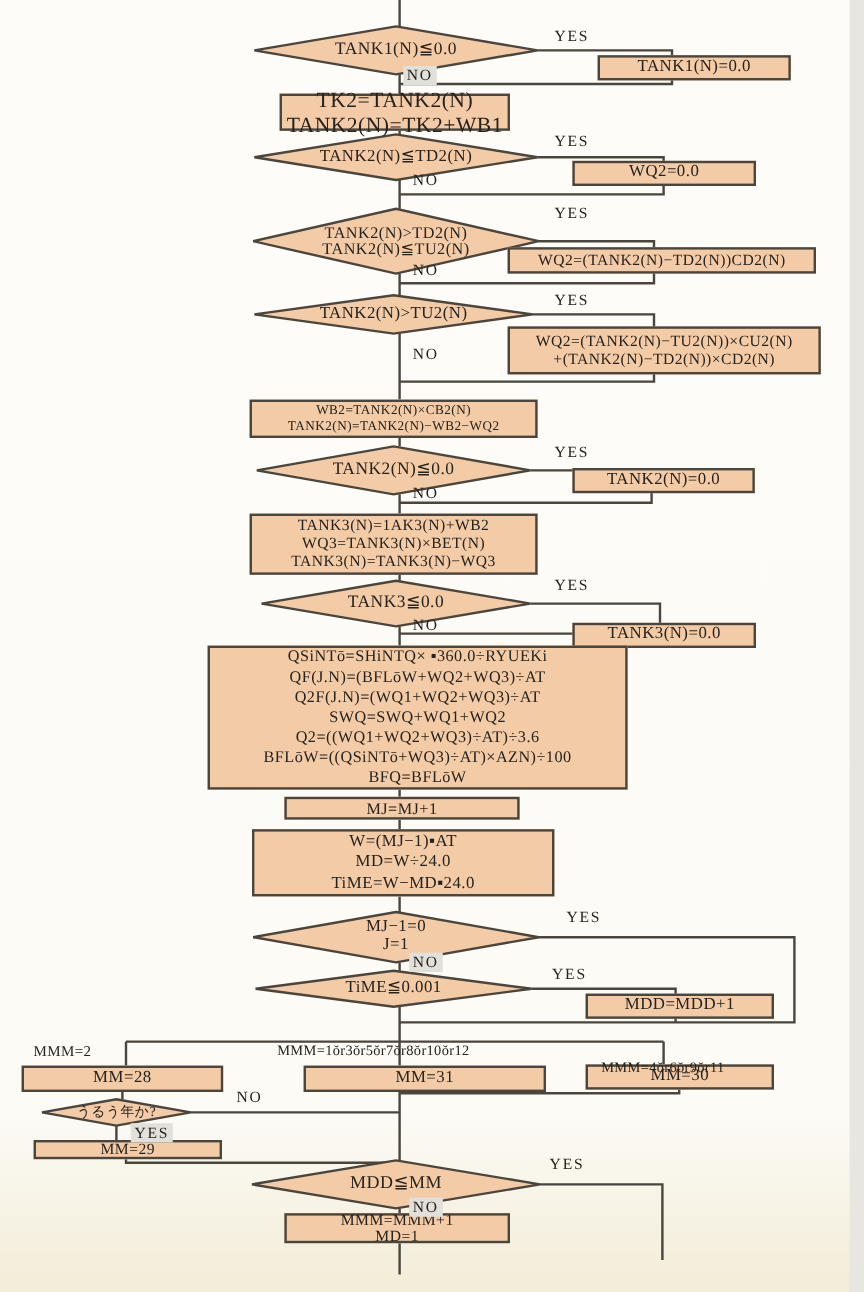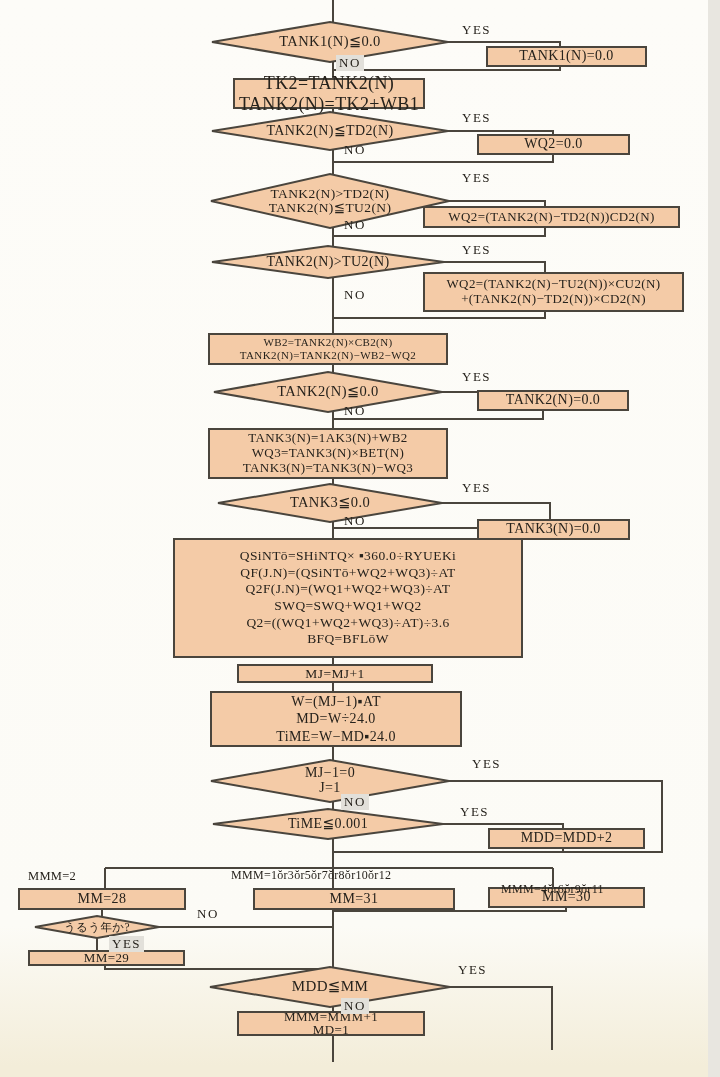--- a/index.html
+++ b/index.html
@@ -110,21 +110,21 @@
   <div class="dtext" style="left:213px;top:810px;width:230px;height:28px;font-size:14px;">
     <div>TiME≦0.001</div>
   </div>
   <div class="dtext" style="left:35px;top:917px;width:124px;height:20px;font-size:11.5px;">
     <div>うるう年か?</div>
   </div>
   <div class="dtext" style="left:210px;top:969px;width:240px;height:36px;font-size:15px;">
     <div>MDD≦MM</div>
   </div>
 
-  <div class="box" style="left:486px;top:46px;width:161px;height:21px;font-size:14px;">
+  <div class="box" style="left:498px;top:46px;width:161px;height:21px;font-size:14px;">
     <div>TANK1(N)=0.0</div>
   </div>
   <div class="box" style="left:233px;top:78px;width:192px;height:31px;font-size:18px;">
     <div>TK2=TANK2(N)</div>
     <div>TANK2(N)=TK2+WB1</div>
   </div>
   <div class="box" style="left:477px;top:134px;width:153px;height:21px;font-size:14px;">
     <div>WQ2=0.0</div>
   </div>
   <div class="box" style="left:423px;top:206px;width:257px;height:22px;font-size:13px;">
@@ -144,36 +144,37 @@
   <div class="box" style="left:208px;top:428px;width:240px;height:51px;font-size:13px;">
     <div>TANK3(N)=1AK3(N)+WB2</div>
     <div>WQ3=TANK3(N)×BET(N)</div>
     <div>TANK3(N)=TANK3(N)−WQ3</div>
   </div>
   <div class="box" style="left:477px;top:499px;width:153px;height:21px;font-size:14px;margin-top:20px;">
     <div>TANK3(N)=0.0</div>
   </div>
   <div class="box" style="left:173px;top:538px;width:350px;height:120px;font-size:13.5px;line-height:1.24;">
     <div>QSiNTō=SHiNTQ× ▪360.0÷RYUEKi</div>
-    <div>QF(J.N)=(QSiNTō+WQ2+WQ3)÷AT</div>
+    <div>QF(J.N)=(BFLōW+WQ2+WQ3)÷AT</div>
     <div>Q2F(J.N)=(WQ1+WQ2+WQ3)÷AT</div>
     <div>SWQ=SWQ+WQ1+WQ2</div>
     <div>Q2=((WQ1+WQ2+WQ3)÷AT)÷3.6</div>
+    <div>BFLōW=((QSiNTō+WQ3)÷AT)×AZN)÷100</div>
     <div>BFQ=BFLōW</div>
   </div>
   <div class="box" style="left:237px;top:664px;width:196px;height:19px;font-size:13.5px;">
     <div>MJ=MJ+1</div>
   </div>
   <div class="box" style="left:210px;top:691px;width:252px;height:56px;font-size:14px;line-height:1.25;">
     <div>W=(MJ−1)▪AT</div>
     <div>MD=W÷24.0</div>
     <div>TiME=W−MD▪24.0</div>
   </div>
   <div class="box" style="left:488px;top:828px;width:157px;height:21px;font-size:14px;">
-    <div>MDD=MDD+2</div>
+    <div>MDD=MDD+1</div>
   </div>
   <div class="box" style="left:18px;top:888px;width:168px;height:22px;font-size:14px;">
     <div>MM=28</div>
   </div>
   <div class="box" style="left:253px;top:888px;width:202px;height:22px;font-size:14px;">
     <div>MM=31</div>
   </div>
   <div class="box" style="left:488px;top:887px;width:157px;height:21px;font-size:14px;">
     <div>MM=30</div>
   </div>

